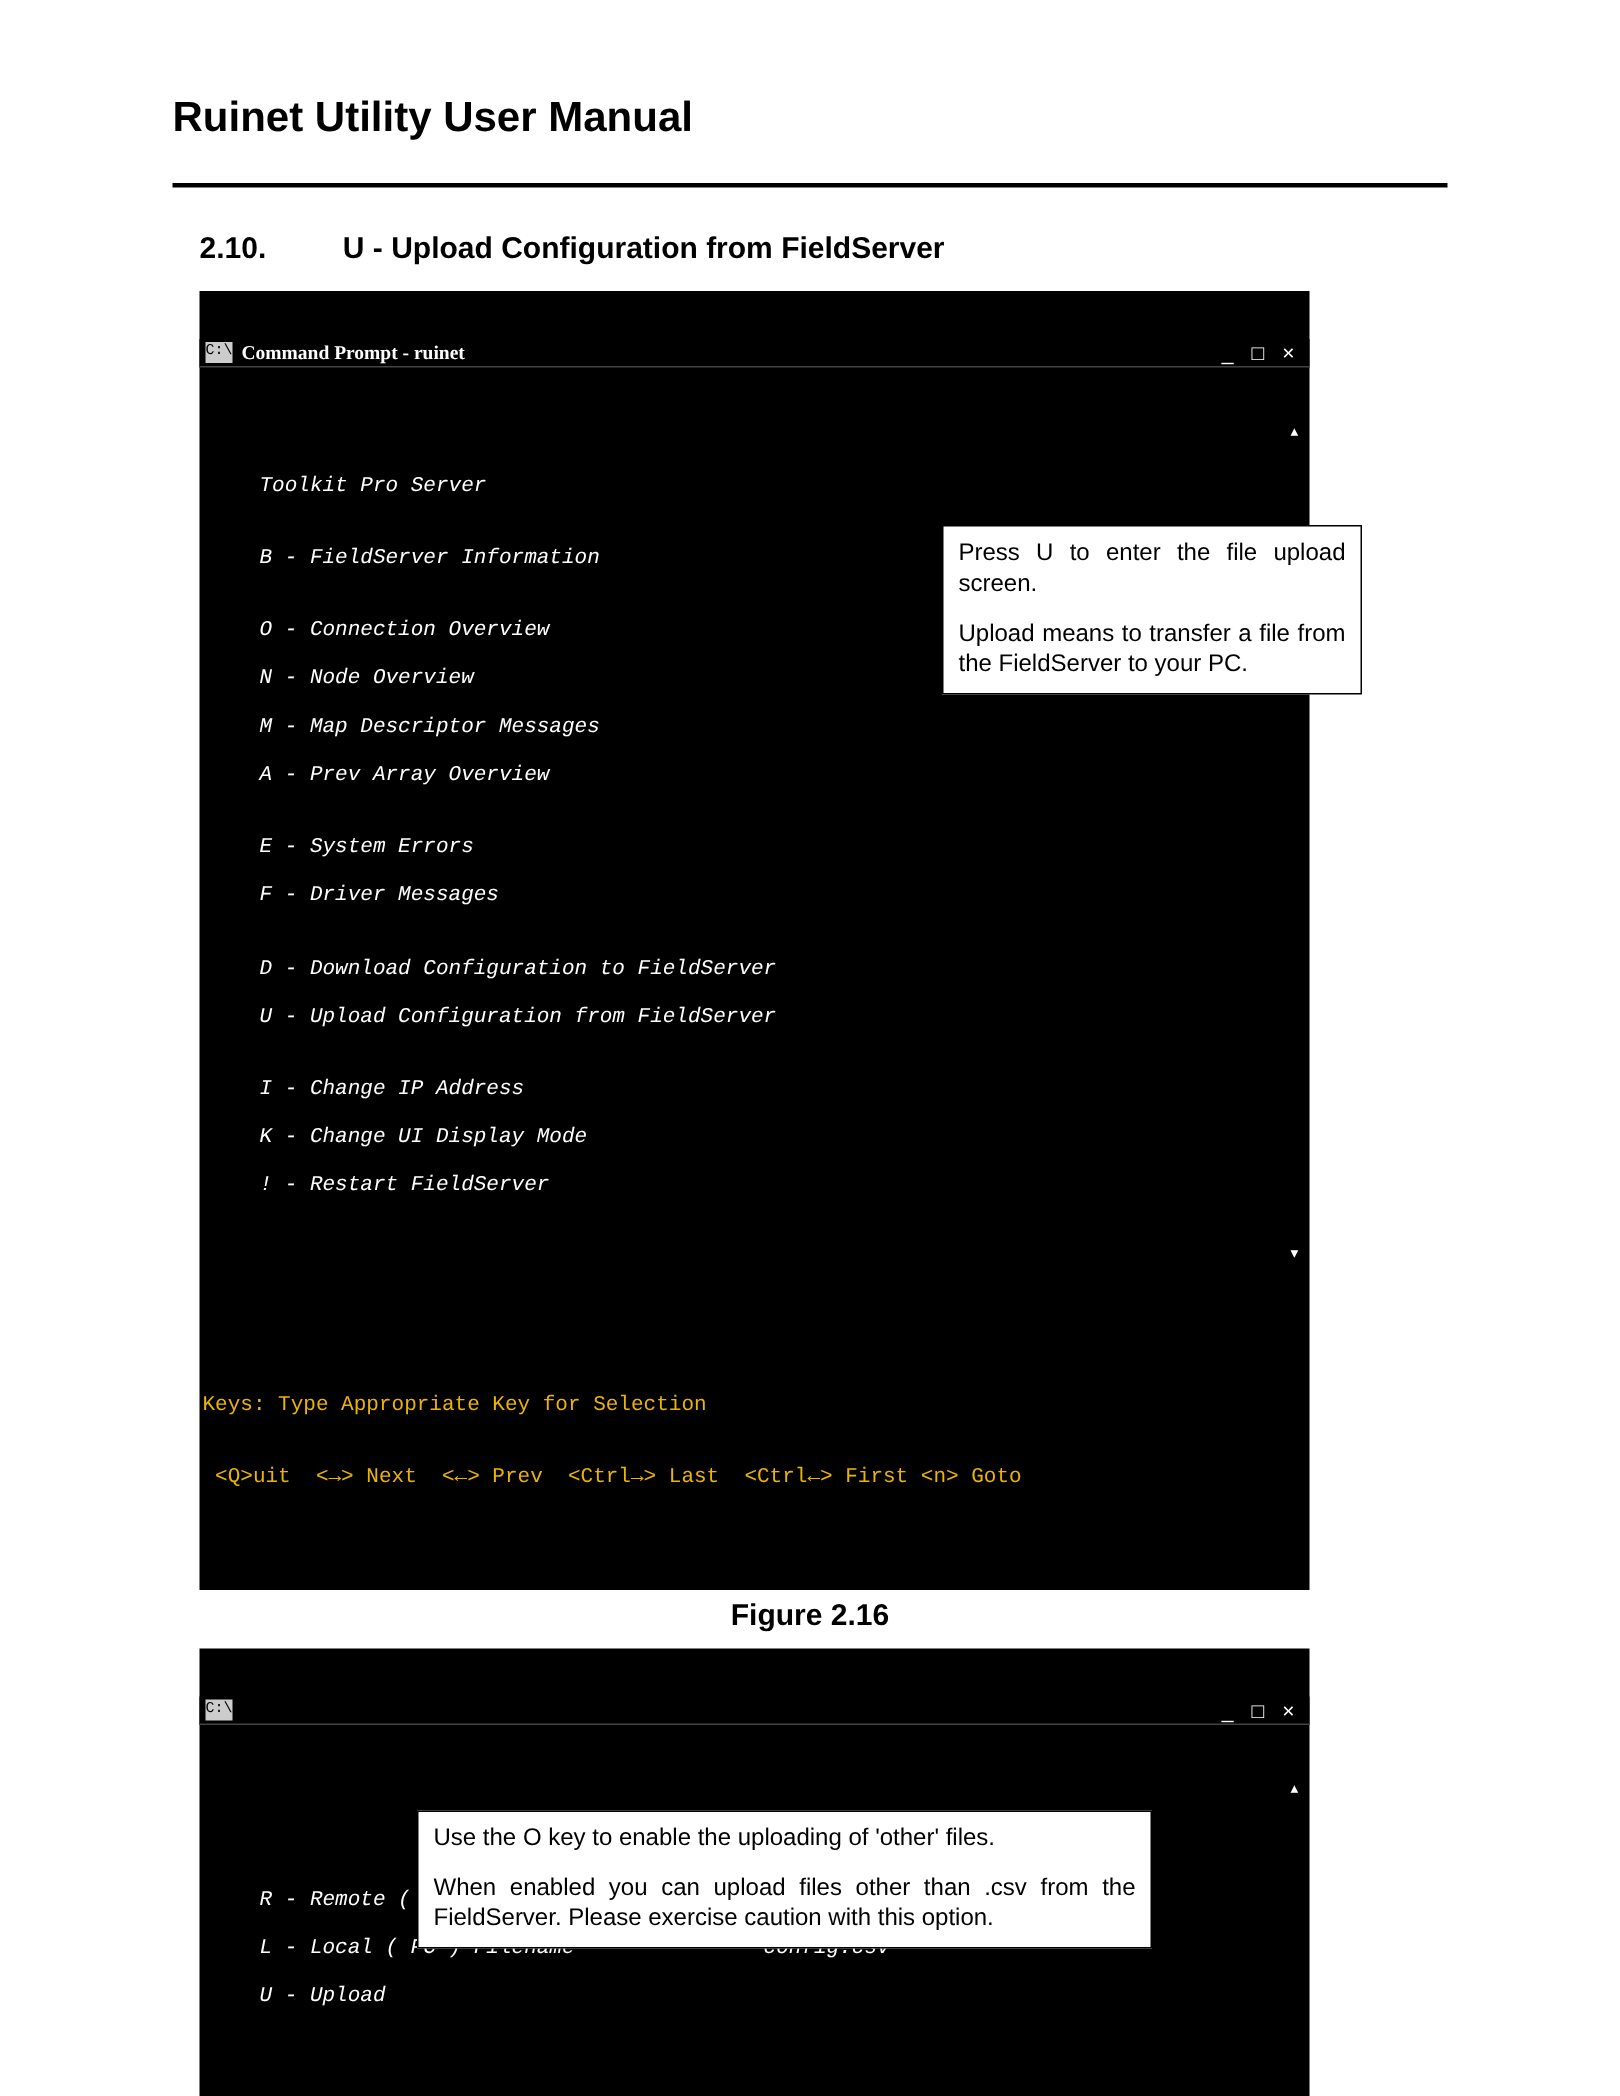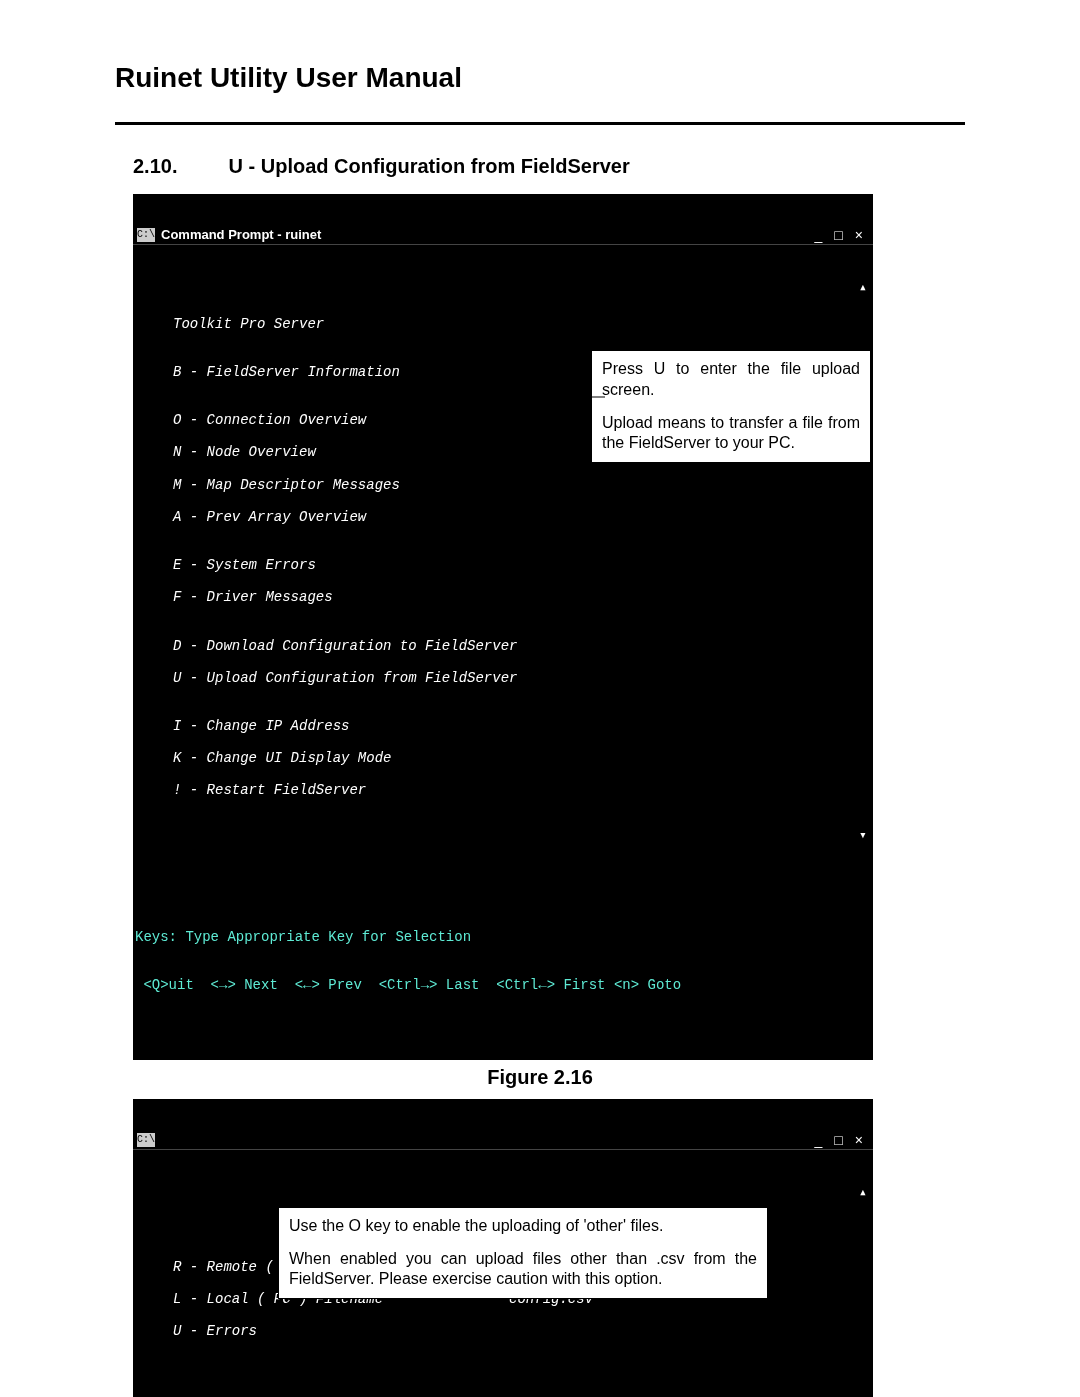--- a/index.html
+++ b/index.html
@@ -53,35 +53,35 @@
     color:#fff;
     display:flex;
     align-items:center;
     padding:1px 4px;
     border-bottom:1px solid #444;
   }
   .term-title .icon {
     width:18px;height:14px;background:#ccc;color:#000;font-size:10px;
     display:inline-flex;align-items:center;justify-content:center;margin-right:6px;
   }
-  .term-title .tlabel { font-weight:bold; font-size:13px; font-family:Liberation Sans, sans-serif;}
+  .term-title .tlabel { font-weight:bold; font-size:13px; font-family:Liberation Serif, serif;}
   .term-title .spacer{flex:1}
   .wbtn{ color:#fff;font-family:Arial;font-size:14px;padding:0 6px; }
   .term-body {
     padding:6px 0 0 0;
     position:relative;
   }
   .term-body .scroll-up, .term-body .scroll-down {
     position:absolute; right:3px; width:14px; height:14px; color:#fff; font-size:13px;
     text-align:center;
   }
   .term-body .scroll-up{ top:4px; }
   .term-body .scroll-down{ bottom:4px; }
   .term-line{ padding-left:40px;font-style:italic; }
-  .term-footer{ color:#5eead4; padding:2px 2px 2px 2px; }
+  .term-footer{ color:#eab308; padding:2px 2px 2px 2px; }
   .callout {
     position:absolute;
     background:#fff;
     border:1px solid #000;
     padding:8px 10px;
     font-size:16px;
     font-family:Arial;
     line-height:1.3;
     box-sizing:border-box;
   }
@@ -134,21 +134,21 @@
 <div class="term-line">K - Change UI Display Mode</div>
 <div class="term-line">! - Restart FieldServer</div>
         <span class="scroll-down">▾</span>
       </div>
       <div class="term-footer" style="padding-top:18px;">
         <div>Keys: Type Appropriate Key for Selection</div>
         <div> &lt;Q&gt;uit  &lt;→&gt; Next  &lt;←&gt; Prev  &lt;Ctrl→&gt; Last  &lt;Ctrl←&gt; First &lt;n&gt; Goto</div>
       </div>
     </div>
 
-    <div class="callout" style="left:458px; top:156px; width:280px;">
+    <div class="callout" style="left:495px; top:156px; width:280px;">
       <div style="text-align:justify;">Press U to enter the file upload screen.</div>
       <div style="height:12px;"></div>
       <div style="text-align:justify;">Upload means to transfer a file from the FieldServer to your PC.</div>
     </div>
     <svg class="connector" style="left:410px; top:198px;" width="64" height="10">
       <line x1="0" y1="5" x2="62" y2="5" stroke="black" stroke-width="1.2"></line>
     </svg>
   </div>
 
   <div class="caption">Figure 2.16</div>
@@ -160,21 +160,21 @@
         <span class="spacer"></span>
         <span class="wbtn">_</span>
         <span class="wbtn">□</span>
         <span class="wbtn">×</span>
       </div>
       <div class="term-body" style="min-height:300px;">
         <span class="scroll-up">▴</span>
         <div style="height:6px;"></div>
 <div class="term-line">R - Remote ( FieldServer ) Filename     config.csv</div>
 <div class="term-line">L - Local ( PC ) Filename               config.csv</div>
-<div class="term-line">U - Errors</div>
+<div class="term-line">U - Upload</div>
         
       </div>
       
     </div>
 
     <div class="callout" style="left:145px; top:108px; width:490px;">
       <div>Use the O key to enable the uploading of 'other' files.</div>
       <div style="height:12px;"></div>
       <div style="text-align:justify;">When enabled you can upload files other than .csv from the FieldServer. Please exercise caution with this option.</div>
     </div>

